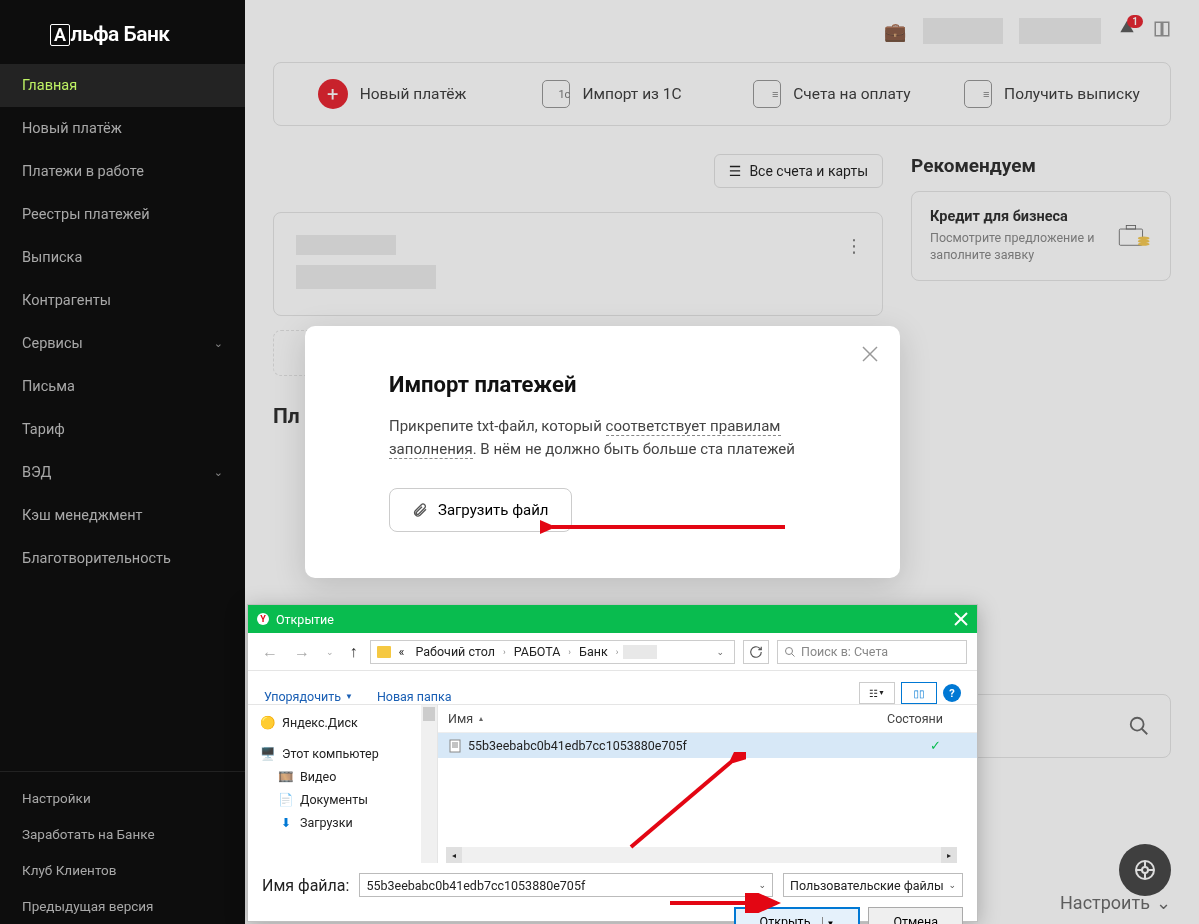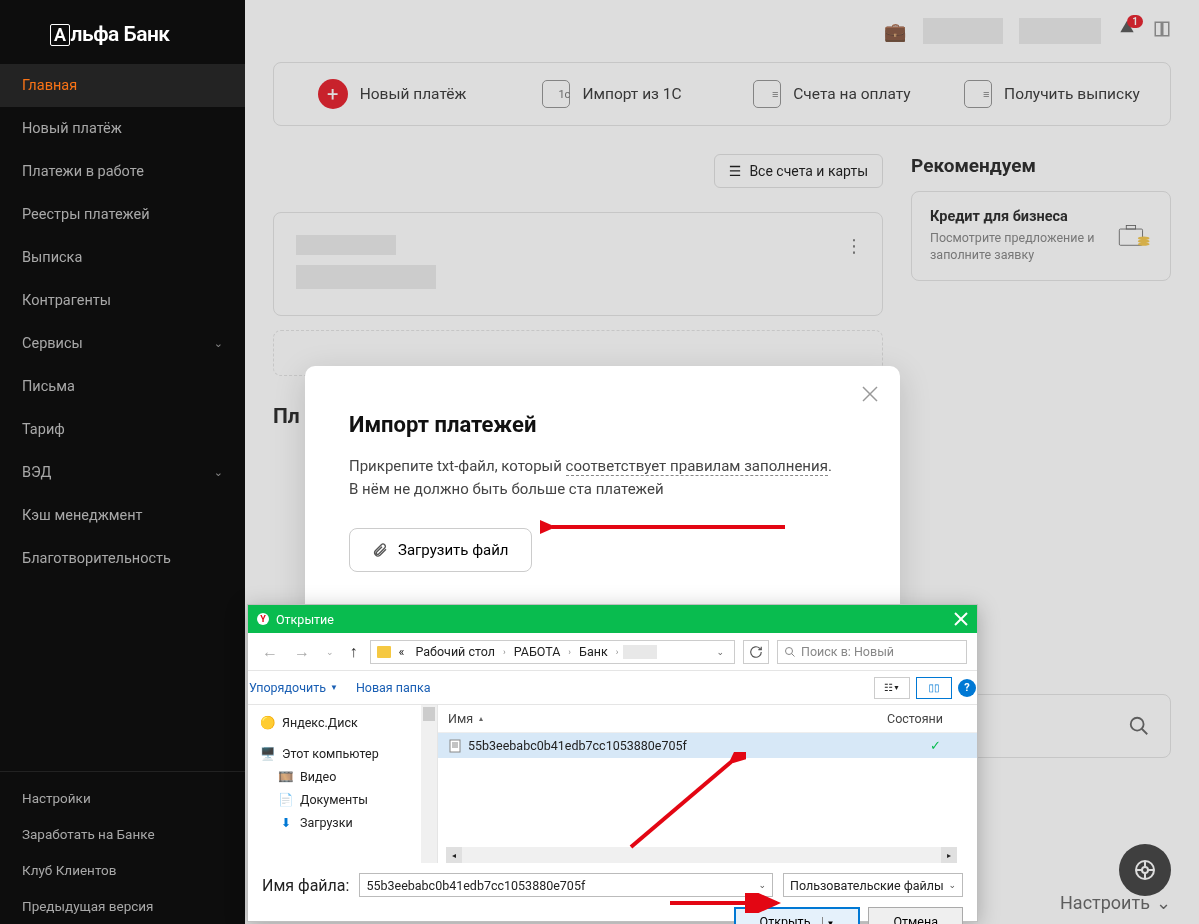--- a/index.html
+++ b/index.html
@@ -4,21 +4,21 @@
 <style>
 * { box-sizing: border-box; margin: 0; padding: 0; font-family: -apple-system, BlinkMacSystemFont, "Segoe UI", Roboto, Arial, sans-serif; }
 body { width: 1199px; height: 924px; overflow: hidden; position: relative; background: #f5f5f5; }
 
 
 .sidebar { position: absolute; left: 0; top: 0; width: 245px; height: 924px; background: #0d0d0d; color: #ccc; display: flex; flex-direction: column; }
 .logo { padding: 22px 20px 18px 50px; color: #fff; font-size: 21px; font-weight: 600; letter-spacing: -0.5px; }
 .logo-a { border: 1.5px solid #fff; padding: 0 3px; border-radius: 2px; margin-right: 1px; font-size: 18px; display: inline-block; line-height: 1.1; }
 .nav { flex: 1; }
 .nav-item { padding: 13px 22px; font-size: 14.5px; color: #a8a8a8; cursor: pointer; display: flex; justify-content: space-between; align-items: center; }
-.nav-item.active { background: #232323; color: #f97316; }
+.nav-item.active { background: #232323; color: #bef264; }
 .chevron { font-size: 11px; color: #888; }
 .nav-bottom { border-top: 1px solid #222; padding-top: 8px; margin-top: auto; }
 .nav-bottom .nav-item { font-size: 13.5px; padding: 10px 22px; }
 
 
 .main { position: absolute; left: 245px; top: 0; right: 0; bottom: 0; background: #fff; }
 
 
 .header { height: 62px; display: flex; justify-content: flex-end; align-items: center; padding: 0 28px; gap: 16px; }
 .header-block { width: 80px; height: 26px; background: #eee; }
@@ -52,21 +52,21 @@
 
 
 .search-row { position: absolute; left: 28px; right: 28px; top: 694px; border: 1px solid #e0e0e0; border-radius: 8px; height: 64px; display: flex; align-items: center; justify-content: flex-end; padding: 0 20px; }
 .search-icon { width: 22px; height: 22px; stroke: #555; fill: none; stroke-width: 2; }
 .settings-dd { position: absolute; right: 28px; top: 892px; font-size: 18px; color: #555; display: flex; align-items: center; gap: 6px; cursor: pointer; }
 
 
 .dim { position: absolute; left: 245px; top: 0; right: 0; bottom: 0; background: rgba(120,120,120,0.25); pointer-events: none; }
 
 
-.modal { position: absolute; left: 305px; top: 326px; width: 595px; background: #fff; border-radius: 10px; padding: 46px 56px 46px 44px; box-shadow: 0 8px 32px rgba(0,0,0,0.15); margin-top: 40px; }
+.modal { position: absolute; left: 305px; top: 326px; width: 595px; background: #fff; border-radius: 10px; padding: 46px 56px 46px 84px; box-shadow: 0 8px 32px rgba(0,0,0,0.15); }
 .modal-close { position: absolute; top: 18px; right: 20px; width: 20px; height: 20px; cursor: pointer; stroke: #999; stroke-width: 1.5; }
 .modal h2 { font-size: 22px; font-weight: 700; color: #111; margin-bottom: 18px; }
 .modal p { font-size: 15px; color: #444; line-height: 1.5; }
 .link-underline { border-bottom: 1px dashed #888; cursor: pointer; }
 .upload-btn { margin-top: 28px; border: 1px solid #ccc; border-radius: 8px; background: #fff; padding: 12px 22px; font-size: 15px; display: inline-flex; align-items: center; gap: 10px; cursor: pointer; }
 .clip-icon { width: 16px; height: 16px; stroke: #555; fill: none; stroke-width: 2; }
 
 
 .arrow { position: absolute; pointer-events: none; }
 
@@ -78,21 +78,21 @@
 .fd-nav { height: 38px; display: flex; align-items: center; padding: 0 10px; gap: 8px; border-bottom: 1px solid #e5e5e5; }
 .fd-navbtn { color: #aaa; font-size: 16px; padding: 0 4px; cursor: pointer; }
 .fd-navbtn.active { color: #333; }
 .fd-path { flex: 1; border: 1px solid #ccc; height: 24px; display: flex; align-items: center; padding: 0 6px; gap: 5px; background: #fff; }
 .fd-folder-icon { width: 14px; height: 12px; background: #f5c842; border-radius: 1px; display: inline-block; }
 .fd-crumb { padding: 0 3px; }
 .fd-crumb-sep { color: #888; font-size: 9px; }
 .fd-path-dd { margin-left: auto; color: #666; font-size: 9px; padding: 0 4px; cursor: pointer; }
 .fd-refresh { border: 1px solid #ccc; width: 26px; height: 24px; display: flex; align-items: center; justify-content: center; cursor: pointer; }
 .fd-search { border: 1px solid #ccc; height: 24px; width: 190px; display: flex; align-items: center; padding: 0 6px; gap: 5px; color: #888; }
-.fd-toolbar { height: 34px; display: flex; align-items: center; padding: 0 1px; gap: 18px; border-bottom: 1px solid #e5e5e5; }
+.fd-toolbar { height: 34px; display: flex; align-items: flex-end; padding: 0 16px; gap: 24px; border-bottom: 1px solid #e5e5e5; }
 .fd-tbtn { color: #1a5fb4; cursor: pointer; display: flex; align-items: center; gap: 4px; }
 .fd-tbtn-r { margin-left: auto; display: flex; gap: 6px; align-items: center; }
 .fd-viewbtn { border: 1px solid #ccc; width: 36px; height: 22px; display: flex; align-items: center; justify-content: center; font-size: 10px; cursor: pointer; }
 .fd-viewbtn.sel { border-color: #0078d4; }
 .fd-help { width: 18px; height: 18px; border-radius: 50%; background: #0078d4; color: #fff; display: flex; align-items: center; justify-content: center; font-size: 11px; font-weight: bold; cursor: pointer; }
 .fd-body { display: flex; height: 158px; }
 .fd-tree { width: 190px; border-right: 1px solid #e5e5e5; padding: 6px 8px; overflow: hidden; position: relative; }
 .fd-tree-item { display: flex; align-items: center; gap: 6px; padding: 4px 4px; cursor: pointer; }
 .fd-tree-item.indent { padding-left: 22px; }
 .fd-ico { width: 16px; height: 14px; display: inline-flex; align-items: center; justify-content: center; }
@@ -342,21 +342,21 @@
       <svg width="14" height="14" viewBox="0 0 24 24" fill="none" stroke="#555" stroke-width="2">
           <path d="M21 12a9 9 0 11-3-6.7L21 8"></path>
           <path d="M21 3v5h-5"></path>
         </svg>
     </div>
     <div class="fd-search">
       <svg width="12" height="12" viewBox="0 0 24 24" fill="none" stroke="#888" stroke-width="2">
           <circle cx="10" cy="10" r="7"></circle>
           <line x1="15" y1="15" x2="21" y2="21"></line>
         </svg>
-      <span>Поиск в: Новый</span>
+      <span>Поиск в: Счета</span>
     </div>
   </div>
   <div class="fd-toolbar">
     <span class="fd-tbtn">
         <span>Упорядочить</span> 
         <span style="font-size:8px">▼</span>
       </span>
     <span class="fd-tbtn">Новая папка</span>
     <div class="fd-tbtn-r">
       <span class="fd-viewbtn">☷ <span style="font-size:7px">▼</span></span>

